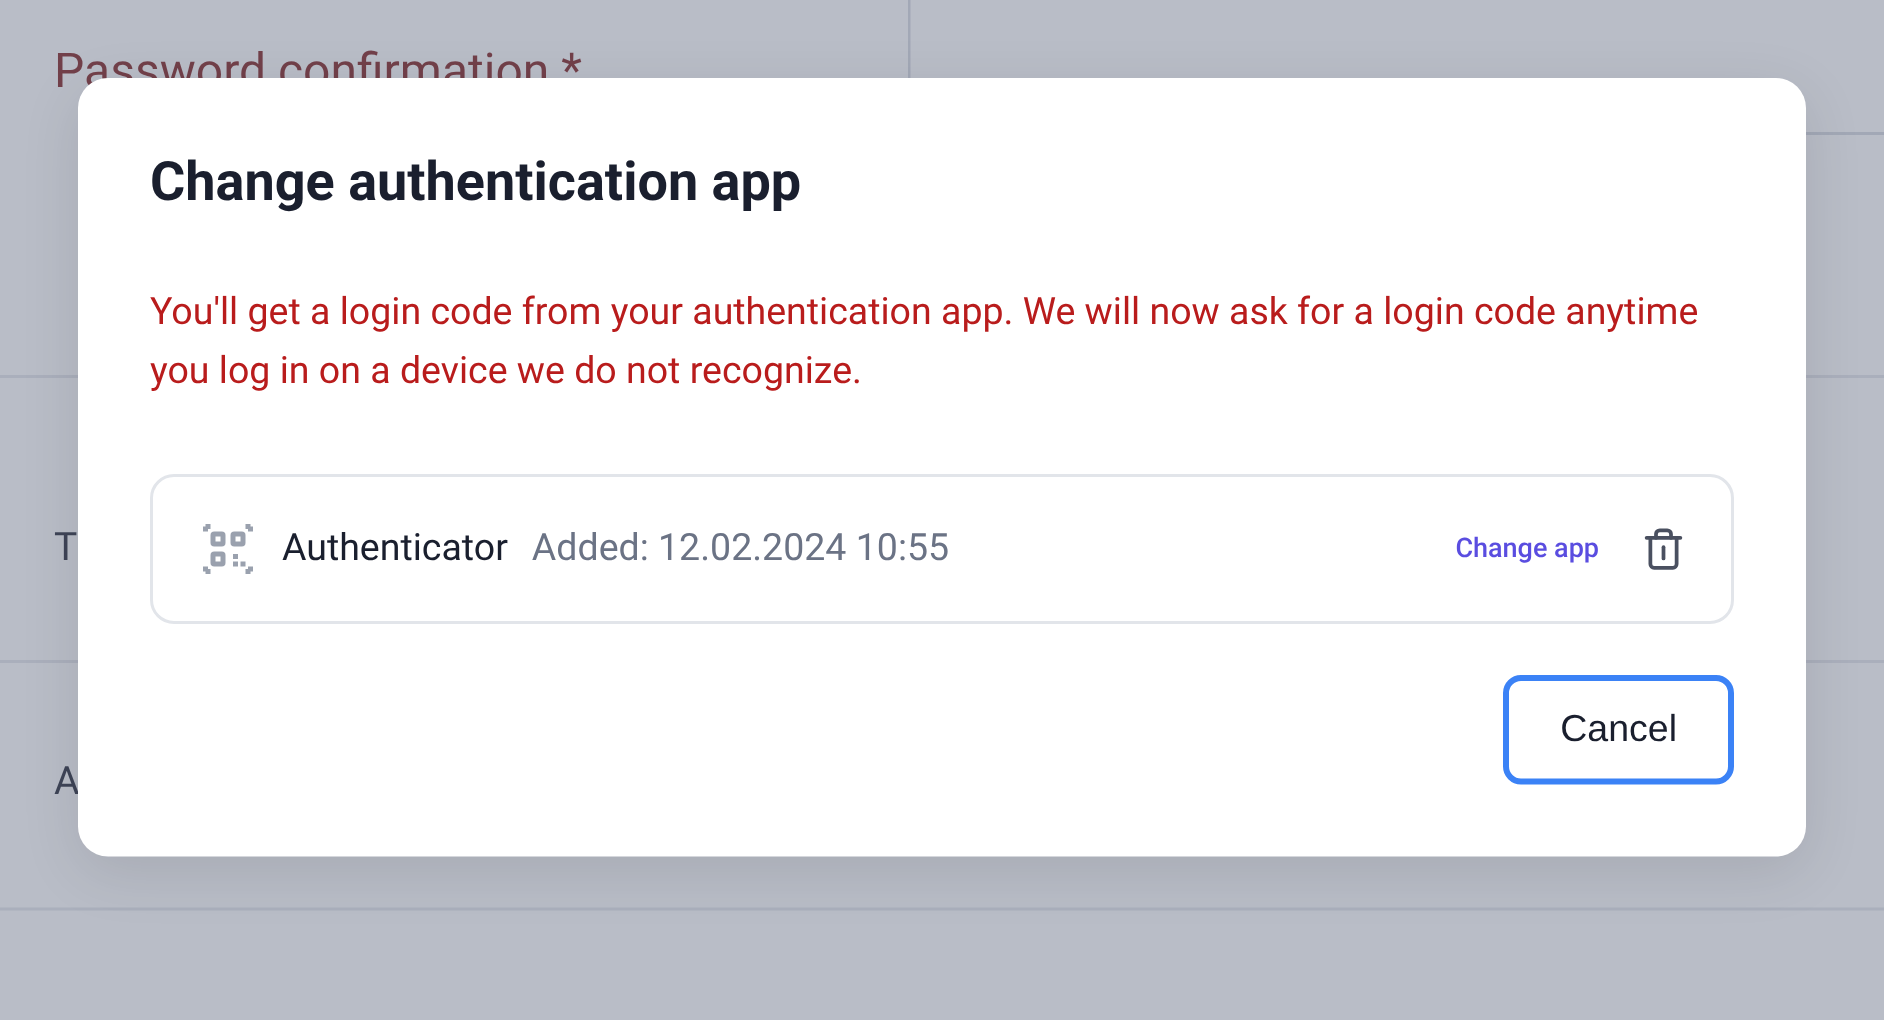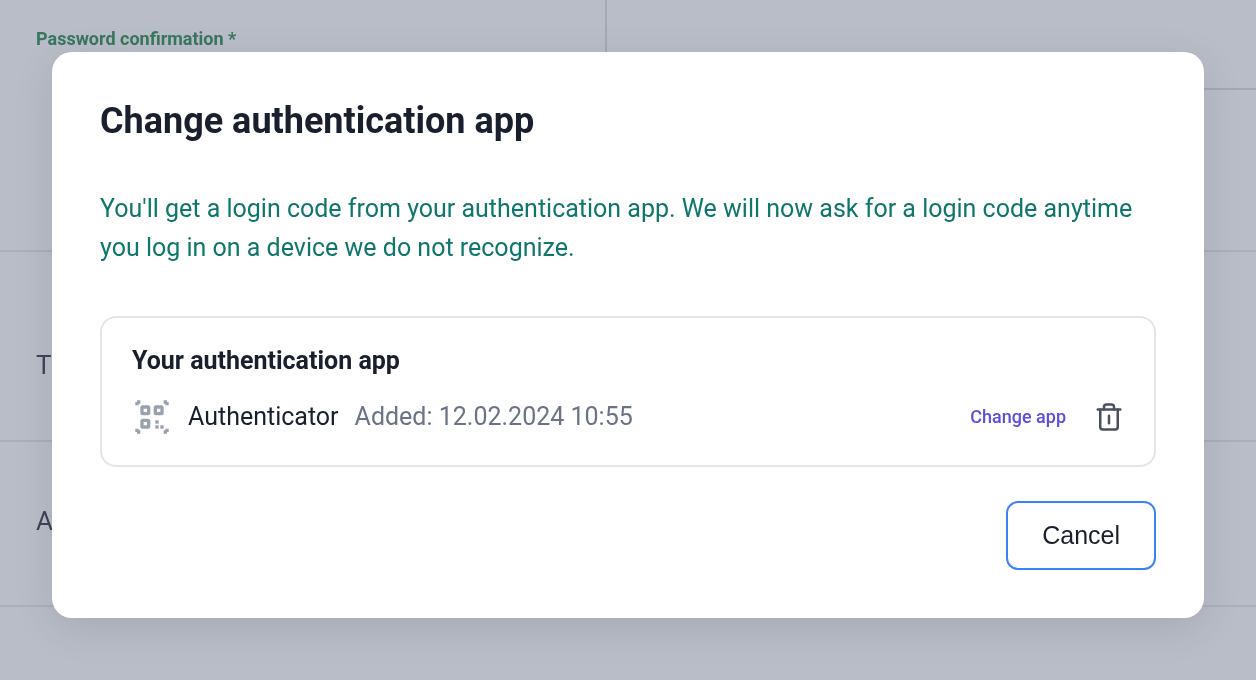--- a/index.html
+++ b/index.html
@@ -20,23 +20,23 @@
       top: 0;
       left: 0;
       width: 100%;
       height: 100%;
       background: #ffffff;
     }
     .bg-label {
       position: absolute;
       top: 28px;
       left: 36px;
-      font-size: 18px;
-      color: #15803d;
-      font-weight: 700;
+      font-size: 32px;
+      color: #7f1d1d;
+      font-weight: 400;
     }
     .bg-input {
       position: absolute;
       top: 0;
       right: 0;
       left: 605px;
       height: 90px;
       border: 2px solid #d6d9e0;
       border-top: none;
       border-right: none;
@@ -96,21 +96,21 @@
     }
     .modal-title {
       font-size: 36px;
       font-weight: 700;
       color: #1a1f2e;
       margin-bottom: 48px;
     }
     .modal-description {
       font-size: 25px;
       line-height: 1.55;
-      color: #0f766e;
+      color: #b91c1c;
       margin-bottom: 48px;
     }
     .app-card {
       border: 2px solid #e2e5ea;
       border-radius: 16px;
       padding: 28px 30px 28px 30px;
     }
     .app-card-title {
       font-size: 25px;
       font-weight: 700;
@@ -156,21 +156,21 @@
       margin-left: 12px;
       flex-shrink: 0;
     }
     .modal-footer {
       display: flex;
       justify-content: flex-end;
       margin-top: 34px;
     }
     .cancel-button {
       padding: 18px 34px;
-      border: 2px solid #3b82f6;
+      border: 4px solid #3b82f6;
       border-radius: 12px;
       background: #ffffff;
       font-size: 25px;
       font-weight: 500;
       color: #1a1f2e;
       cursor: pointer;
     }
   </style>
 </head>
 <body>
@@ -183,21 +183,20 @@
   <div class="bg-row2-text">A</div>
   <div class="bg-row2"></div>
 </div>
 
 <div class="overlay">
   <div class="modal">
     <h1 class="modal-title">Change authentication app</h1>
     <p class="modal-description">You'll get a login code from your authentication app. We will now ask for a login code anytime you log in on a device we do not recognize.</p>
 
     <div class="app-card">
-      <div class="app-card-title">Your authentication app</div>
       <div class="app-row">
         <svg class="qr-icon" viewBox="0 0 24 24" fill="none" stroke="currentColor" stroke-width="2">
           <path d="M3 3 L3 5 M3 3 L5 3 M21 3 L19 3 M21 3 L21 5 M3 21 L3 19 M3 21 L5 21 M21 21 L21 19 M21 21 L19 21"></path>
           <rect x="6" y="6" width="4" height="4" rx="0.5"></rect>
           <rect x="14" y="6" width="4" height="4" rx="0.5"></rect>
           <rect x="6" y="14" width="4" height="4" rx="0.5"></rect>
           <rect x="14" y="14" width="2" height="2" fill="currentColor" stroke="none"></rect>
           <rect x="17" y="17" width="2" height="2" fill="currentColor" stroke="none"></rect>
           <rect x="14" y="17" width="2" height="2" fill="currentColor" stroke="none"></rect>
         </svg>

